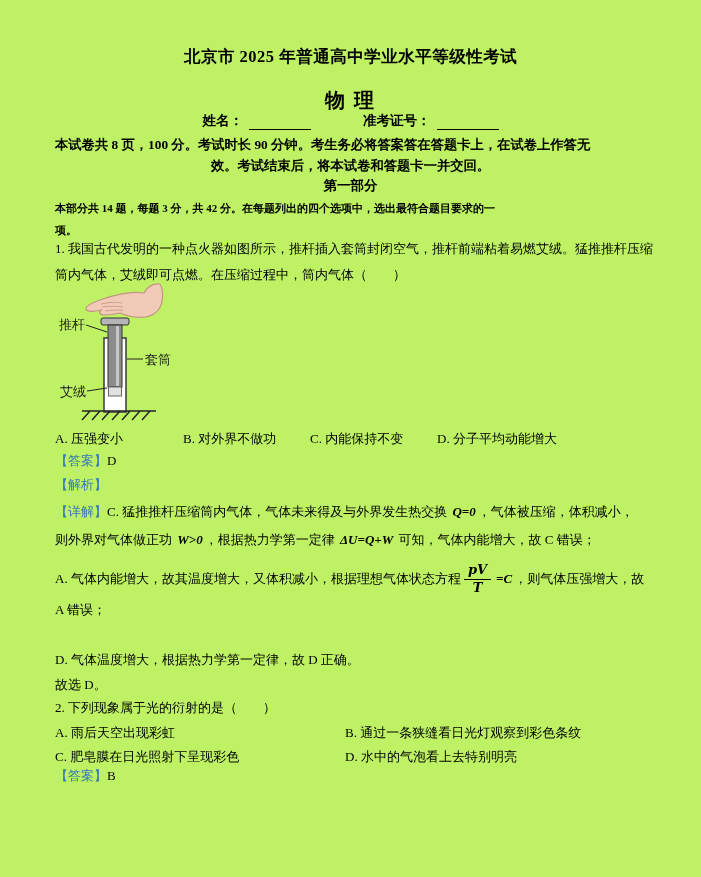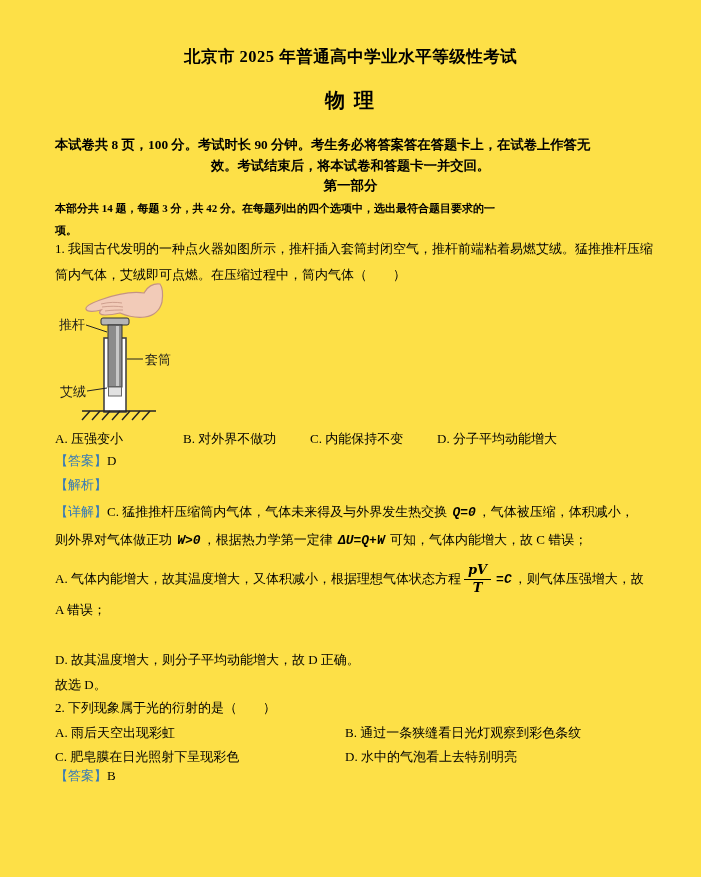--- a/index.html
+++ b/index.html
@@ -2,42 +2,42 @@
 <html><head>
 <meta charset="utf-8">
 <style>
   * { margin: 0; padding: 0; box-sizing: border-box; }
   html, body { background: #ffffff; }
   body { font-family: "Liberation Serif", "DejaVu Serif", serif; color: #000; }
   .page {
     position: relative;
     width: 701px;
     height: 877px;
-    background: #fde047;
+    background: #bef264;
     margin: 0 auto;
     overflow: hidden;
     font-size: 13px;
   }
   .abs { position: absolute; }
   .center { left: 0; width: 701px; text-align: center; }
   .bold { font-weight: bold; }
   .line { left: 55px; width: 600px; white-space: nowrap; }
   .title { font-size: 16.5px; letter-spacing: 0.5px; }
   .subject { font-size: 20px; letter-spacing: 2px; }
   .nameRow { display: flex; justify-content: center; align-items: flex-end; gap: 6px; font-weight: bold; font-size: 13.5px; }
   .blank { display: inline-block; width: 62px; border-bottom: 1.2px solid #000; height: 15px; margin-right: 46px; }
   .blank:last-child { margin-right: 0; }
   .instr { font-size: 13.3px; }
   .stem2 { left: 55px; width: 600px; line-height: 26px; }
   .desc { left: 55px; width: 600px; line-height: 21.5px; font-size: 11px; }
   .optRow { left: 55px; width: 600px; position: absolute; }
   .optRow span { position: absolute; white-space: nowrap; }
   .blue {  }
   .m {
-    font-family: Liberation Mono, monospace;
+    font-family: Liberation Serif, serif;
     font-style: italic;
     font-weight: bold;
     padding: 0 2px;
   }
   .flexline { display: flex; align-items: center; white-space: nowrap; }
   .frac {
     display: inline-flex;
     flex-direction: column;
     align-items: center;
     vertical-align: middle;
@@ -54,20 +54,26 @@
 </style>
 </head>
 <body>
 
 <div class="page">
 
   <div class="abs center bold title" style="top:46px;">北京市 2025 年普通高中学业水平等级性考试</div>
 
   <div class="abs center bold subject" style="top:87px;">物  理</div>
 
+  <div class="abs center nameRow" style="top:112px;">
+    <span>姓名：</span>
+    <span class="blank"></span>
+    <span>准考证号：</span>
+    <span class="blank"></span>
+  </div>
 
   <div class="abs line bold instr" style="top:136px;">本试卷共 8 页，100 分。考试时长 90 分钟。考生务必将答案答在答题卡上，在试卷上作答无</div>
   <div class="abs center bold instr" style="top:157px;">效。考试结束后，将本试卷和答题卡一并交回。</div>
 
   <div class="abs center bold" style="top:177px; font-size:13.5px;">第一部分</div>
 
   <div class="abs desc bold" style="top:198px;">
     <div>本部分共 14 题，每题 3 分，共 42 分。在每题列出的四个选项中，选出最符合题目要求的一</div>
     <div>项。</div>
   </div>
@@ -148,21 +154,21 @@
     <span>A. 气体内能增大，故其温度增大，又体积减小，根据理想气体状态方程 </span>
     <span class="frac">
       <span class="fnum">pV</span>
       <span class="fden">T</span>
     </span>
     <span class="m">=C</span>
     <span>，则气体压强增大，故</span>
   </div>
 
   <div class="abs line" style="top:601px;">A 错误；</div>
-  <div class="abs line" style="top:651px;">D. 故其温度增大，则分子平均动能增大，故 D 正确。</div>
+  <div class="abs line" style="top:651px;">D. 气体温度增大，根据热力学第一定律，故 D 正确。</div>
   <div class="abs line" style="top:676px;">故选 D。</div>
 
   <div class="abs line" style="top:699px;">2. 下列现象属于光的衍射的是（　　）</div>
 
   <div class="optRow" style="top:724px; height:18px;">
     <span style="left:0;">A. 雨后天空出现彩虹</span>
     <span style="left:290px;">B. 通过一条狭缝看日光灯观察到彩色条纹</span>
   </div>
   <div class="optRow" style="top:748px; height:18px;">
     <span style="left:0;">C. 肥皂膜在日光照射下呈现彩色</span>

